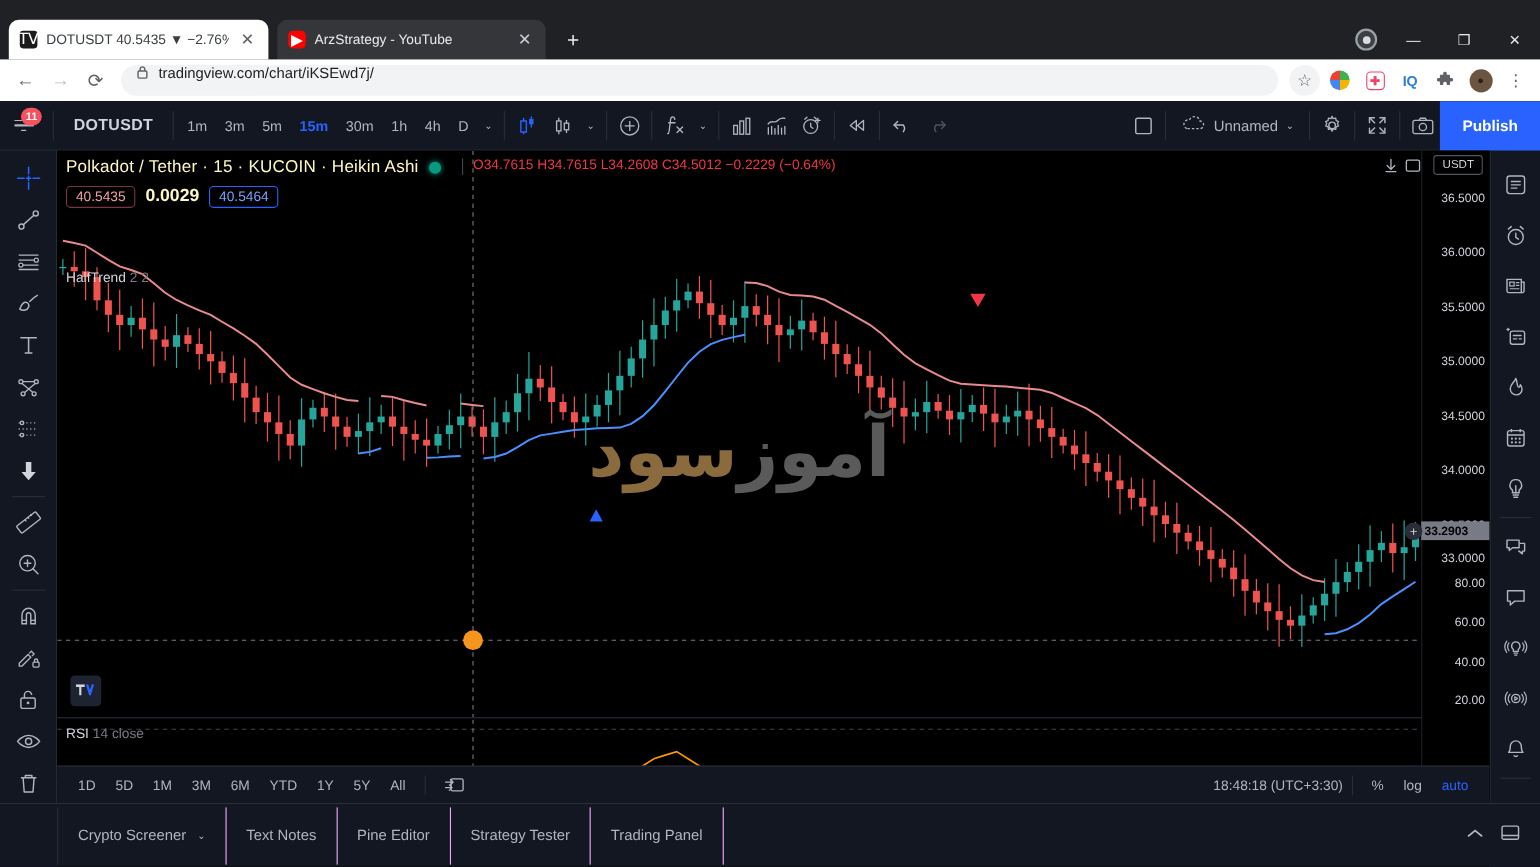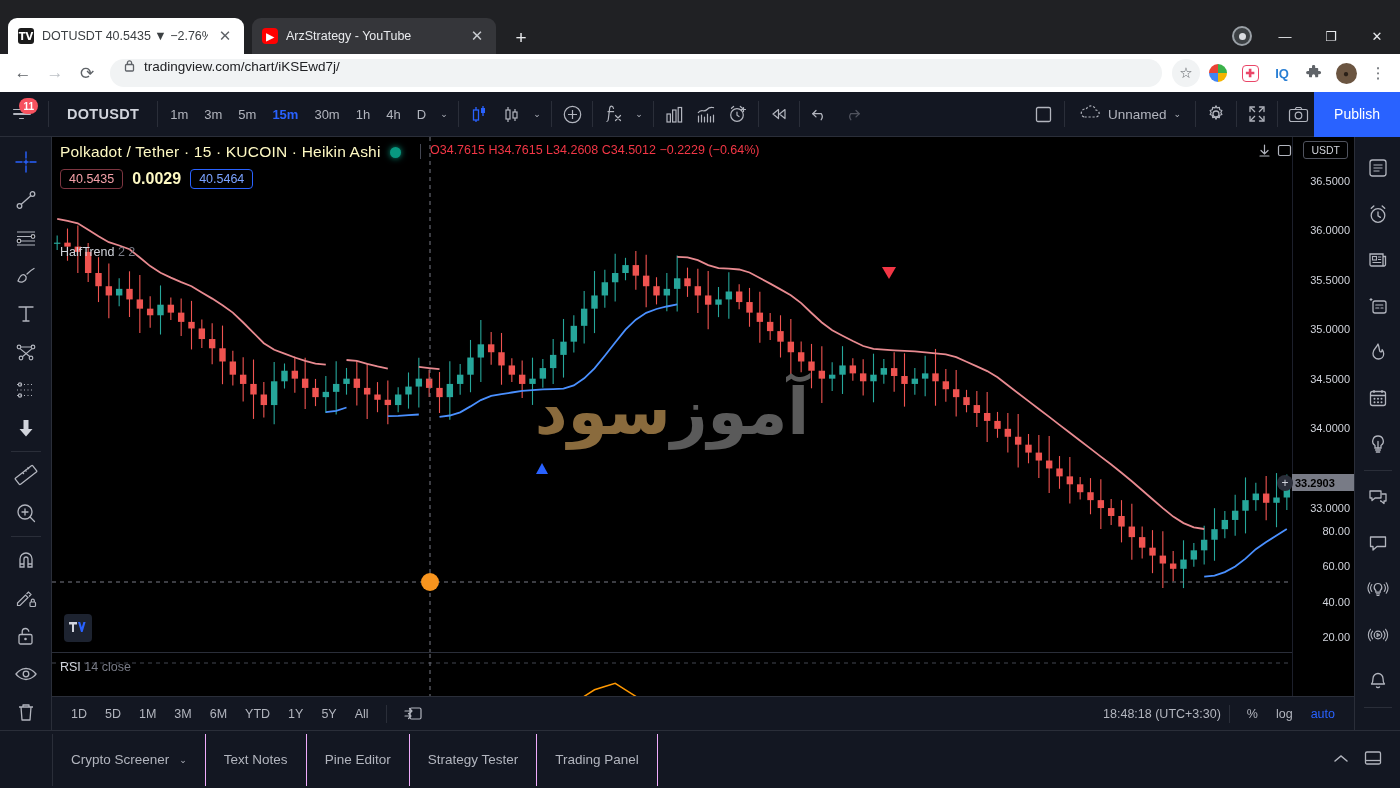--- a/index.html
+++ b/index.html
@@ -21,21 +21,21 @@
     position: absolute; top: 18px; height: 36px;
     border-radius: 9px 9px 0 0;
     display: flex; align-items: center; gap: 8px;
     padding: 0 10px;
     font-size: 12.5px; color: #3c4043;
     white-space: nowrap; overflow: hidden;
   }
   .tab.active { background: #ffffff; }
   .tab.inactive { background: #35363a; color: #e8eaed; }
   .tab-fav { width: 16px; height: 16px; flex: 0 0 16px; border-radius: 3px;
-             display:flex;align-items:center;justify-content:center;font-size:10px;font-weight:bold;}
+             display:flex;align-items:center;justify-content:center;font-size:14px;font-weight:normal;}
   .fav-tv { background: #1b1b1b; color: #fff; font-family: "DejaVu Sans", sans-serif;}
   .fav-yt { background: #ff0000; color: #fff; border-radius: 4px; }
   .tab-title { flex: 1 1 auto; overflow: hidden; text-overflow: clip; }
   .tab-close { width: 18px; height:18px; flex:0 0 18px; display:flex;align-items:center;justify-content:center;
                font-size: 15px; color: #5f6368; }
   .tab.inactive .tab-close { color: #c9ccd1; }
   .newtab {
     position: absolute; left: 508px; top: 25px; width: 26px; height: 26px;
     display:flex;align-items:center;justify-content:center; color:#e8eaed; font-size: 19px;
   }
@@ -97,21 +97,21 @@
   .ti { width: 32px; height: 32px; display:flex;align-items:center;justify-content:center;
         color:#b2b5be; }
   .ti.sm { width: 20px; }
   .ti.active { color: #2962ff; }
   .ti svg { display:block; }
   .chev { font-size: 9px; color:#b2b5be; }
   .spacer { flex: 1 1 auto; }
   .layout-btn { display:flex; align-items:center; gap:7px; padding: 0 10px; height:30px; color:#b2b5be; font-size:13.5px;}
   .publish {
     background: #2962ff; color:#fff; font-size: 14px; height: 45px; padding: 0 20px;
-    display:flex;align-items:center; font-weight: 400;
+    display:flex;align-items:center; font-weight: 700;
   }
 
   
   .drawbar {
     position: absolute; left: 0; top: 45px; width: 52px; height: 651px;
     background: #131722; border-right: 1px solid #2a2e39;
     display: flex; flex-direction: column; align-items: center; padding-top: 6px;
   }
   .dbi { width: 42px; height: 38px; display:flex;align-items:center;justify-content:center; color:#b2b5be; }
   .dbi.active { color: #2962ff; }

